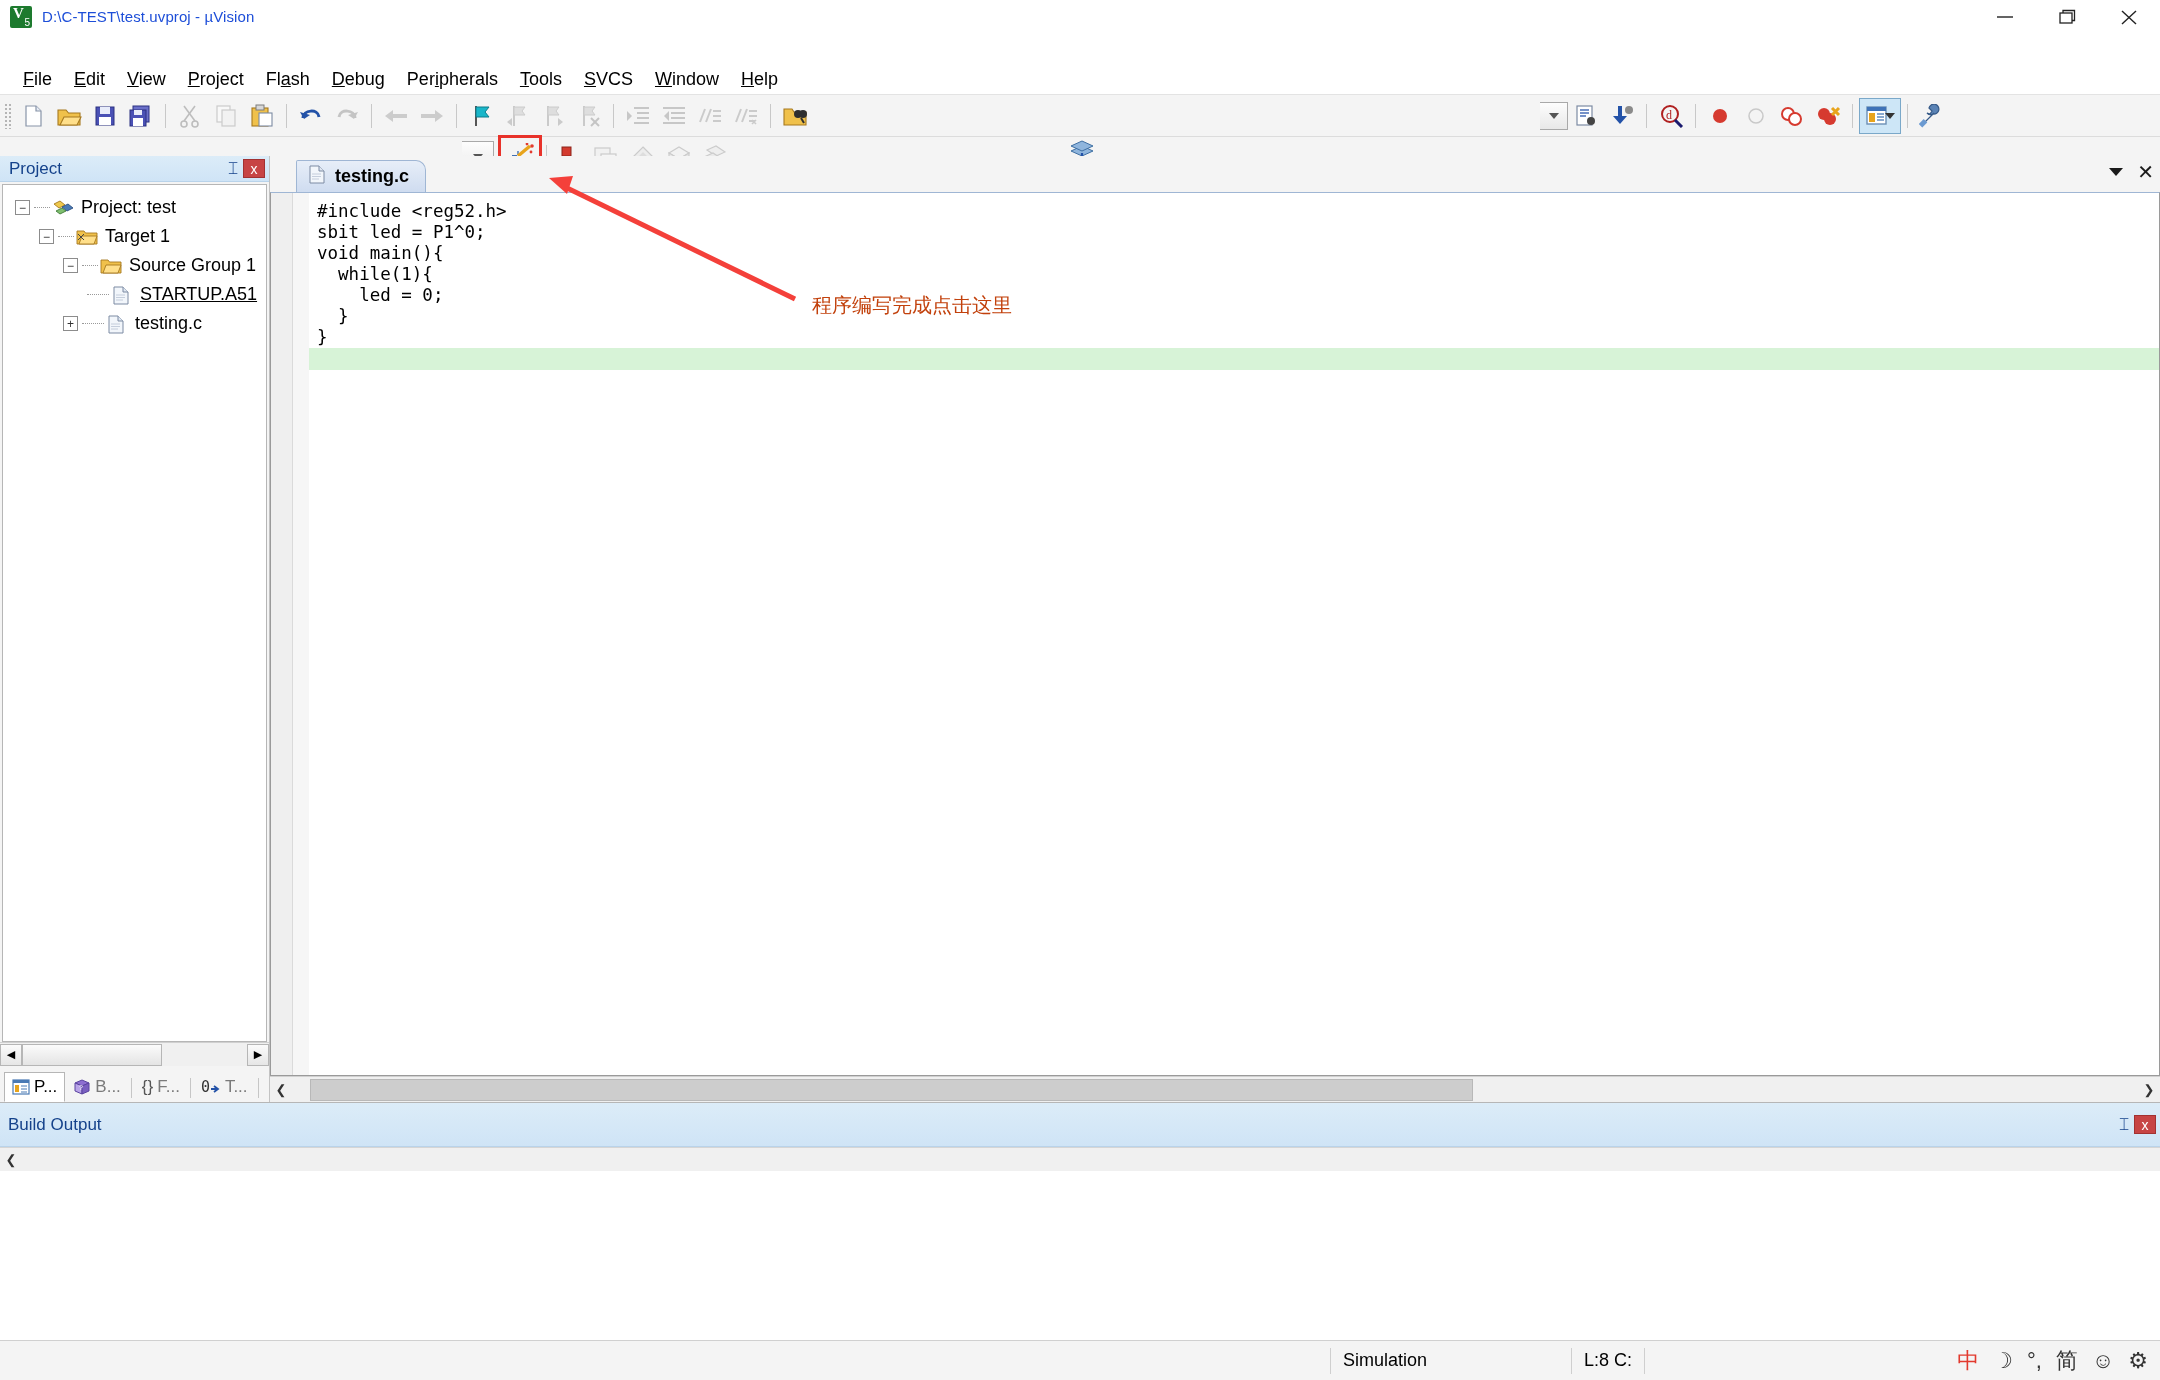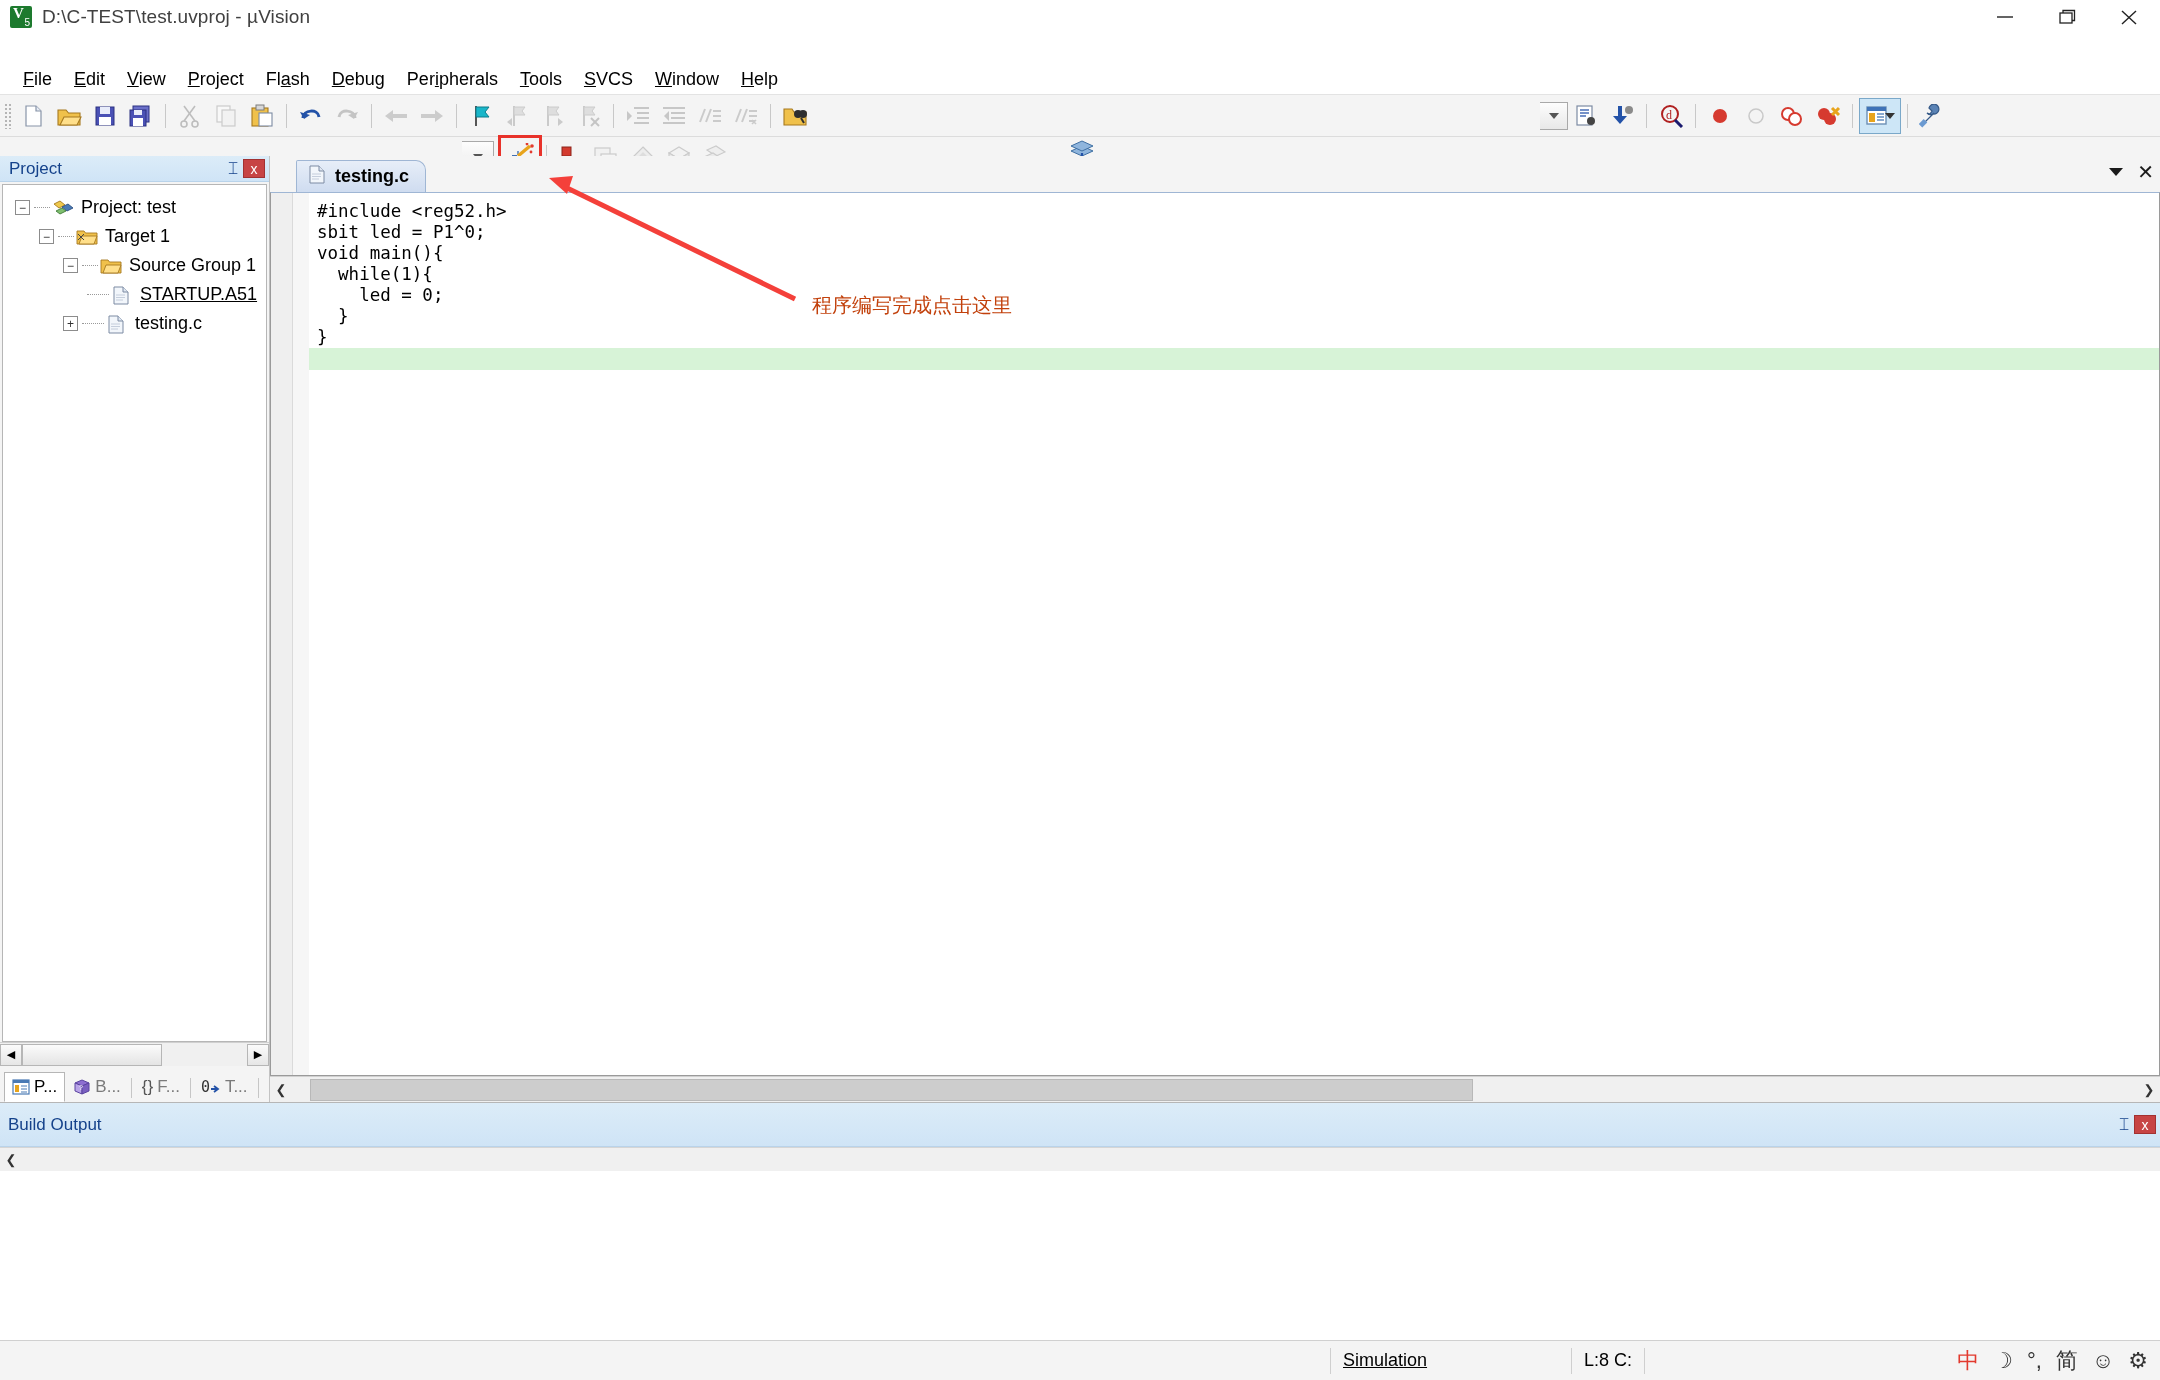--- a/index.html
+++ b/index.html
@@ -12,21 +12,21 @@
   }
   
   #titlebar { height:34px; background:#fff; display:flex; align-items:center;
               border-bottom:1px solid #fff; position:relative; }
   #app-icon { width:22px; height:22px; margin:0 10px 0 10px; background:#1d7a2e;
               border-radius:2px; position:relative; flex:0 0 auto; }
   #app-icon:after { content:"V"; position:absolute; left:3px; top:-1px; color:#fff;
               font-size:15px; font-weight:bold; font-family:"Liberation Serif", serif; }
   #app-icon:before { content:"5"; position:absolute; right:2px; bottom:0px; color:#fff;
               font-size:10px; }
-  #title-text { font-size:19px; color:#404040; letter-spacing:0.1px; }
+  #title-text { font-size:15px; color:#1d4ed8; letter-spacing:0.1px; }
   #win-controls { position:absolute; right:0; top:0; height:34px; display:flex; }
   .wbtn { width:62px; height:34px; display:flex; align-items:center; justify-content:center;
           font-size:19px; color:#222; }
   
   #menubar { height:30px; display:flex; align-items:center; padding-left:12px;
              background:#fff; border-bottom:1px solid #e3e3e3;margin-top:31px; }
   .menu-item { padding:2px 11px; font-size:18px; color:#000; }
   .menu-item u { text-decoration:underline; }
   
   .toolbar { height:42px; background:#f4f4f4; display:flex; align-items:center;
@@ -745,21 +745,21 @@
     </div>
     <div id="build-hscroll">
       <div class="ehs-arrow">❮</div>
     </div>
   </div>
 </div>
 
 <div id="statusbar">
   <div class="sb-cell" style="width:1330px;"></div>
   <div class="sb-div"></div>
-  <div class="sb-cell" style="width:240px;text-decoration:underline;">Simulation</div>
+  <div class="sb-cell" style="width:240px;">Simulation</div>
   <div class="sb-div"></div>
   <div class="sb-cell">L:8 C:</div>
   <div class="sb-div"></div>
   <div id="ime-tray">
     <span class="ime-item" style="color:#e23a2e;">中</span>
     <span class="ime-item">☽</span>
     <span class="ime-item">°,</span>
     <span class="ime-item">简</span>
     <span class="ime-item">☺</span>
     <span class="ime-item">⚙</span>

